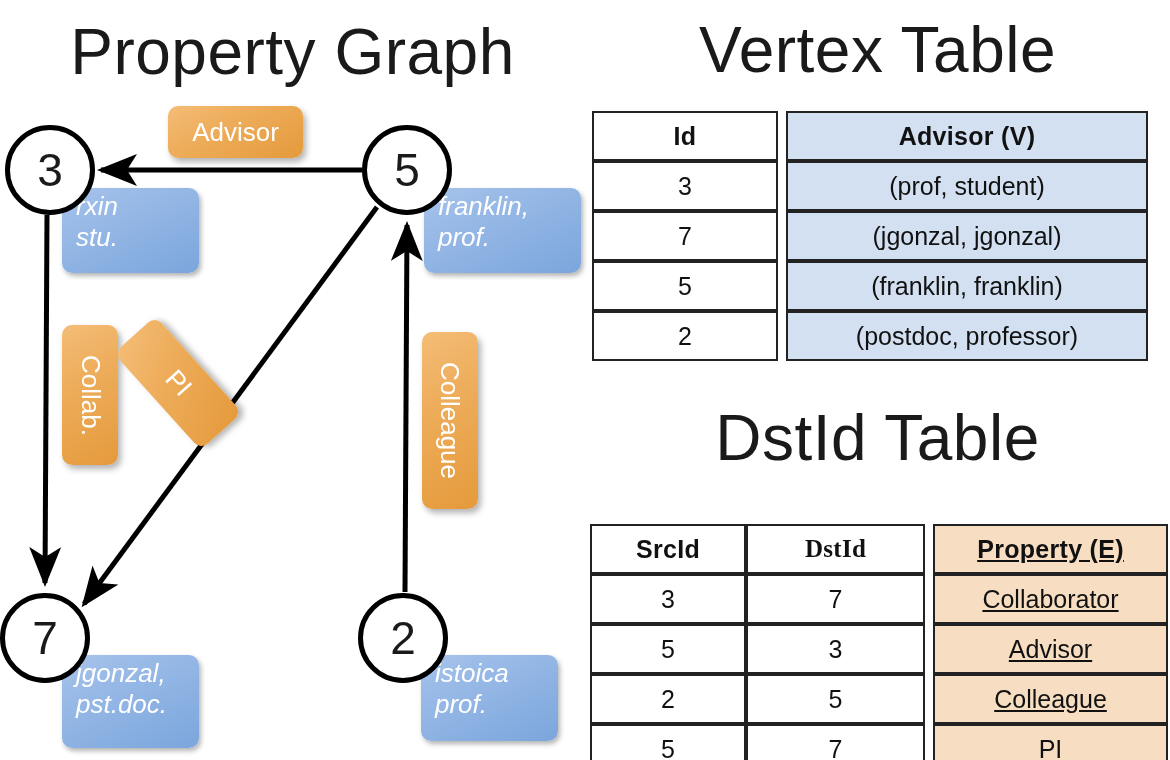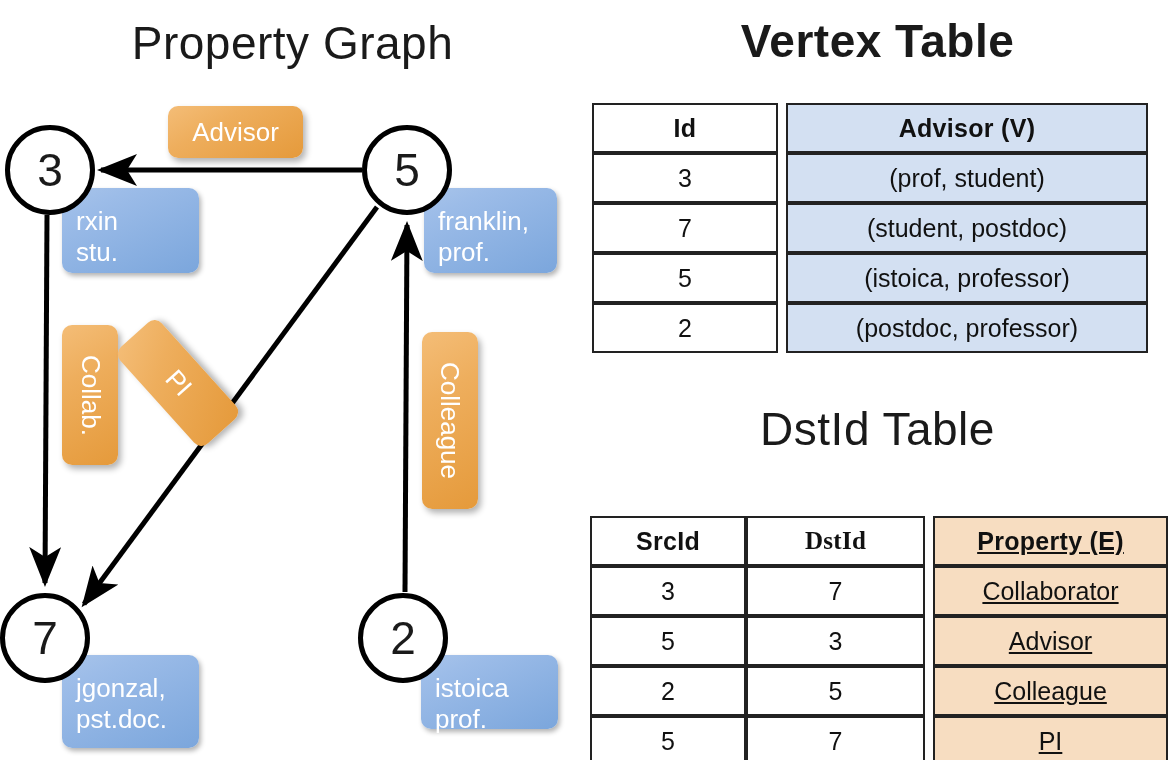--- a/index.html
+++ b/index.html
@@ -1,48 +1,48 @@
 <!DOCTYPE html>
 <html><head>
 <meta charset="utf-8">
 <style>
   html,body{margin:0;padding:0;background:#ffffff;}
   body{width:1170px;height:760px;position:relative;overflow:hidden;
        font-family:"Liberation Sans","DejaVu Sans",sans-serif;color:#111;}
 
-  .title{position:absolute;text-align:center;font-size:46px;font-weight:400;
+  .title{position:absolute;text-align:center;font-size:64px;font-weight:400;
          color:#1a1a1a;letter-spacing:.5px;line-height:1;white-space:nowrap;}
 
   
   #graph{position:absolute;left:0;top:0;width:585px;height:760px;}
   #graph-svg{position:absolute;left:0;top:0;width:585px;height:760px;}
 
   .node{position:absolute;width:90px;height:90px;border:5px solid #000;
         border-radius:50%;background:#fff;box-sizing:border-box;
         display:flex;align-items:center;justify-content:center;
         font-size:46px;color:#1a1a1a;line-height:1;}
 
   .prop-box{position:absolute;box-sizing:border-box;border-radius:10px;
             background:linear-gradient(155deg,#a8c4ea 0%,#9cbce8 22%,#7ba6dc 100%);
             box-shadow:2px 3px 5px rgba(0,0,0,.30);
             color:#fff;font-size:26px;line-height:1.18;
-            padding:18px 12px 0 14px;}
+            padding:3px 12px 0 14px;font-style:italic;}
 
   .edge-box{position:absolute;box-sizing:border-box;border-radius:10px;
             background:linear-gradient(150deg,#f4bd77 0%,#eeae5d 35%,#e59a3b 100%);
             box-shadow:3px 4px 6px rgba(0,0,0,.30);
             color:#fff;font-size:26px;}
   .edge-box.h{display:flex;align-items:center;justify-content:center;}
   .edge-box.v span{display:block;white-space:nowrap;
                    transform:rotate(90deg);transform-origin:center;}
   .edge-box.v{display:flex;align-items:center;justify-content:center;}
 
   
   .tbl{position:absolute;border-collapse:separate;border-spacing:0;
-       font-size:25px;color:#111;}
+       font-size:25px;color:#111;margin-top:8px;}
   .tbl td{border:2px solid #222;text-align:center;vertical-align:middle;
           background:#fff;padding:0;height:46px;}
   .tbl td.hdr{font-weight:bold;letter-spacing:.3px;}
   .tbl td.vprop{background:#d3e0f2;}
   .tbl td.eprop{background:#f7ddc1;text-decoration:underline;}
   .tbl td.gap{border:none;background:transparent;width:8px;padding:0;}
 </style>
 </head>
 <body>
 
@@ -82,64 +82,64 @@
 
   <div class="edge-box v" style="left:422px;top:332px;width:56px;height:177px;">
     <span>Colleague</span>
   </div>
 
   <div class="prop-box" style="left:62px;top:188px;width:137px;height:85px;">
     <div>rxin</div>
     <div>stu.</div>
   </div>
 
-  <div class="prop-box" style="left:424px;top:188px;width:133px;height:85px;">
+  <div class="prop-box" style="left:424px;top:188px;width:157px;height:85px;">
     <div>franklin,</div>
     <div>prof.</div>
   </div>
 
   <div class="prop-box" style="left:62px;top:655px;width:137px;height:93px;">
     <div>jgonzal,</div>
     <div>pst.doc.</div>
   </div>
 
-  <div class="prop-box" style="left:421px;top:655px;width:137px;height:74px;">
+  <div class="prop-box" style="left:421px;top:655px;width:137px;height:86px;">
     <div>istoica</div>
     <div>prof.</div>
   </div>
 
   <div class="node" style="left:5px;top:125px;">3</div>
   <div class="node" style="left:362px;top:125px;">5</div>
   <div class="node" style="left:0px;top:593px;">7</div>
   <div class="node" style="left:358px;top:593px;">2</div>
 </div>
 
-<div class="title" style="left:585px;top:18px;width:585px;font-weight:bold;">Vertex Table</div>
+<div class="title" style="left:585px;top:18px;width:585px;">Vertex Table</div>
 
 <table class="tbl" style="left:592px;top:103px;width:556px;">
   <tbody>
     <tr>
       <td class="hdr" style="width:182px;">Id</td>
       <td class="gap"></td>
       <td class="hdr vprop">Advisor (V)</td>
     </tr>
     <tr>
       <td>3</td>
       <td class="gap"></td>
       <td class="vprop">(prof, student)</td>
     </tr>
     <tr>
       <td>7</td>
       <td class="gap"></td>
-      <td class="vprop">(student, postdoc)</td>
+      <td class="vprop">(jgonzal, jgonzal)</td>
     </tr>
     <tr>
       <td>5</td>
       <td class="gap"></td>
-      <td class="vprop">(istoica, professor)</td>
+      <td class="vprop">(franklin, franklin)</td>
     </tr>
     <tr>
       <td>2</td>
       <td class="gap"></td>
       <td class="vprop">(postdoc, professor)</td>
     </tr>
   </tbody>
 </table>
 
 <div class="title" style="left:585px;top:406px;width:585px;">DstId Table</div>

